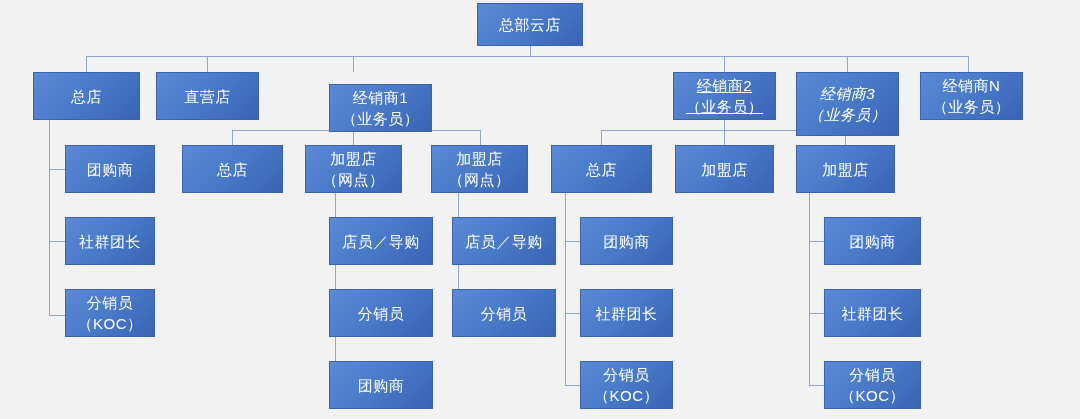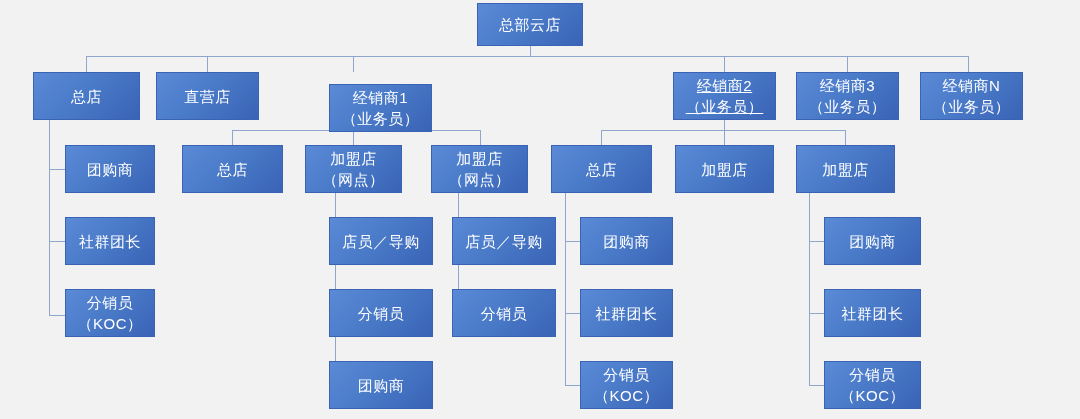--- a/index.html
+++ b/index.html
@@ -100,21 +100,21 @@
     <span>直营店</span>
   </div>
   <div class="node" style="left:302px;top:84px;width:103px;height:48px;margin-left:27px;">
     <span>经销商1</span>
     <span class="ln2">（业务员）</span>
   </div>
   <div class="node" style="left:673px;top:72px;width:103px;height:48px;text-decoration:underline;">
     <span>经销商2</span>
     <span class="ln2">（业务员）</span>
   </div>
-  <div class="node" style="left:796px;top:72px;width:103px;height:48px;">
+  <div class="node" style="left:796px;top:72px;width:103px;height:64px;font-style:italic;">
     <span>经销商3</span>
     <span class="ln2">（业务员）</span>
   </div>
   <div class="node" style="left:920px;top:72px;width:103px;height:48px;">
     <span>经销商N</span>
     <span class="ln2">（业务员）</span>
   </div>
 
   <div class="node" style="left:65px;top:145px;width:90px;height:48px;">
     <span>团购商</span>

